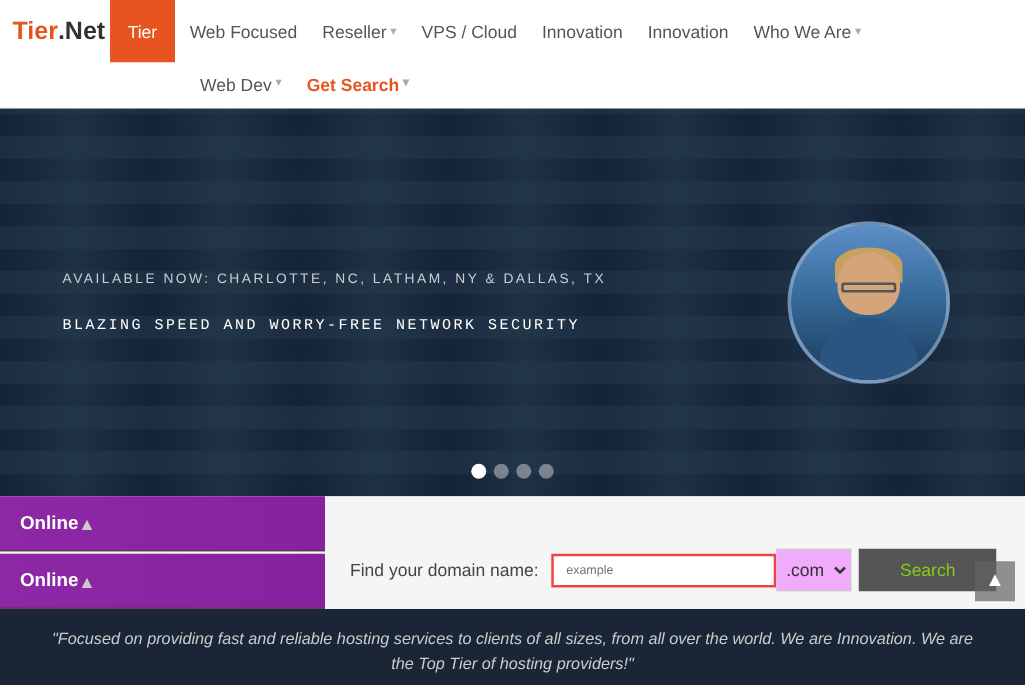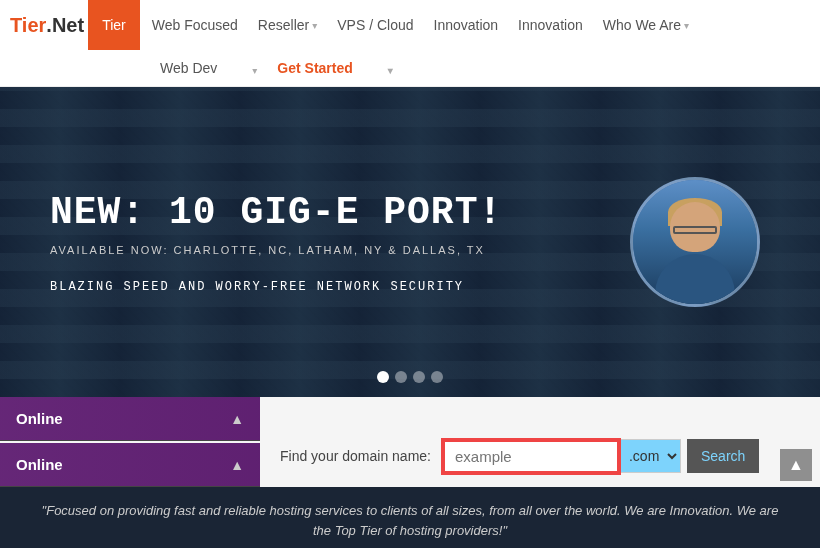--- a/index.html
+++ b/index.html
@@ -69,22 +69,21 @@
       padding-left: 140px;
       height: 36px;
       background: #fff;
     }
     .navbar-row2 a {
       color: #555;
       text-decoration: none;
       font-size: 14px;
       padding: 0 10px;
       display: flex;
-      align-items: flex-end;
-      gap: 32px;
+      align-items: flex-start;
     }
     .navbar-row2 a .arrow {
       font-size: 10px;
       margin-left: 3px;
       color: #aaa;
     }
     .get-started-link {
       color: #e85420 !important;
       font-weight: bold;
     }
@@ -228,25 +227,24 @@
     .below-hero {
       display: flex;
       width: 820px;
       background: #f5f5f5;
     }
     .sidebar-panel {
       width: 260px;
       flex-shrink: 0;
     }
     .sidebar-item {
-      background: #701a75;
+      background: #a21caf;
       color: #fff;
       display: flex;
       align-items: center;
-      justify-content: space-between;
       padding: 10px 16px;
       font-size: 14px;
       border-bottom: 1px solid #444;
       height: 44px;
       position: relative;
       overflow: hidden;
     }
     .sidebar-item-bg {
       position: absolute;
       left: 0; top: 0; right: 0; bottom: 0;
@@ -275,43 +273,43 @@
       background: #f5f5f5;
       margin-top: 28px;
     }
     .domain-label {
       font-size: 14px;
       color: #444;
       margin-right: 10px;
       white-space: nowrap;
     }
     .domain-input {
-      border: 4px solid #ef4444;
+      border: 2px solid #ef4444;
       padding: 6px 10px;
-      font-size: 15px;
+      font-size: 10px;
       width: 180px;
       outline: none;
       color: #aaa;
       background: #fff;
     }
     .domain-tld-select {
       border: 1px solid #ccc;
       border-left: none;
       padding: 6px 4px;
       font-size: 14px;
-      background: #7dd3fc;
+      background: #f0abfc;
       color: #333;
       cursor: pointer;
       height: 34px;
     }
     .domain-search-btn {
       background: #555;
-      color: #7dd3fc;
+      color: #84cc16;
       border: none;
-      padding: 7px 14px;
+      padding: 7px 33px;
       font-size: 14px;
       cursor: pointer;
       margin-left: 6px;
       height: 34px;
     }
 
     
     .back-to-top {
       position: absolute;
       right: 8px;
@@ -385,30 +383,29 @@
           <span class="arrow">▾</span>
         </a>
       </li>
   </ul>
   <div class="navbar-row2">
     <a href="#">
       <span>Web Dev</span>
       <span class="arrow">▾</span>
     </a>
     <a href="#" class="get-started-link">
-      <span>Get Started</span>
+      <span>Get Search</span>
       <span class="arrow">▾</span>
     </a>
   </div>
 </nav>
 
 <section class="hero">
   <div class="hero-bg-server"></div>
   <div class="hero-content">
-    <div class="hero-title">NEW: 10 GIG-E PORT!</div>
     <div class="hero-subtitle">AVAILABLE NOW: CHARLOTTE, NC, LATHAM, NY &amp; DALLAS, TX</div>
     <div class="hero-tagline">BLAZING SPEED AND WORRY-FREE NETWORK SECURITY</div>
   </div>
   <div class="hero-avatar">
     <div class="hero-avatar-person">
       <div class="avatar-hair"></div>
       <div class="avatar-head"></div>
       <div class="avatar-glasses"></div>
       <div class="avatar-body"></div>
     </div>

